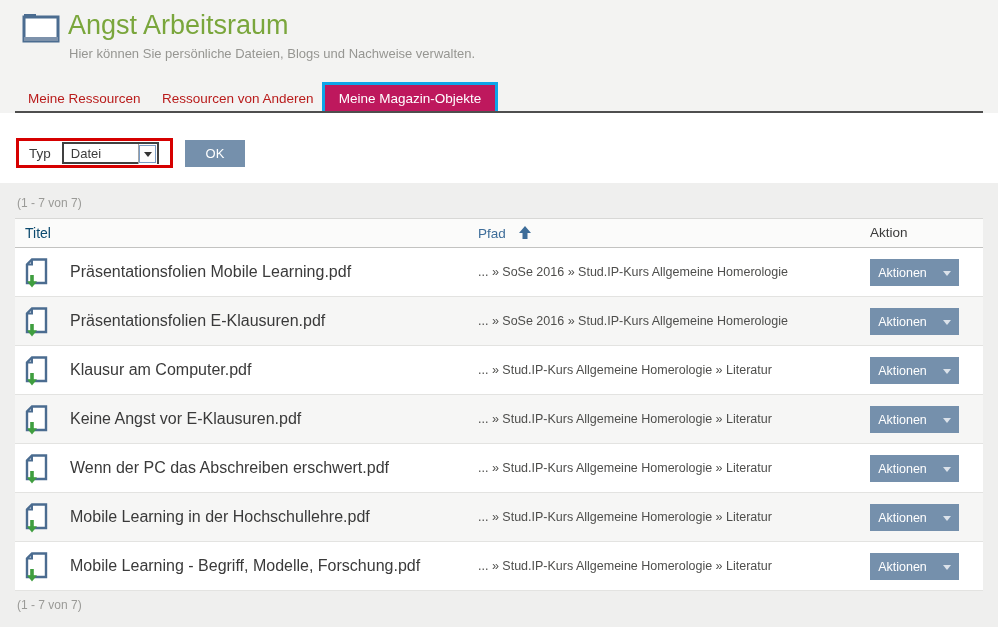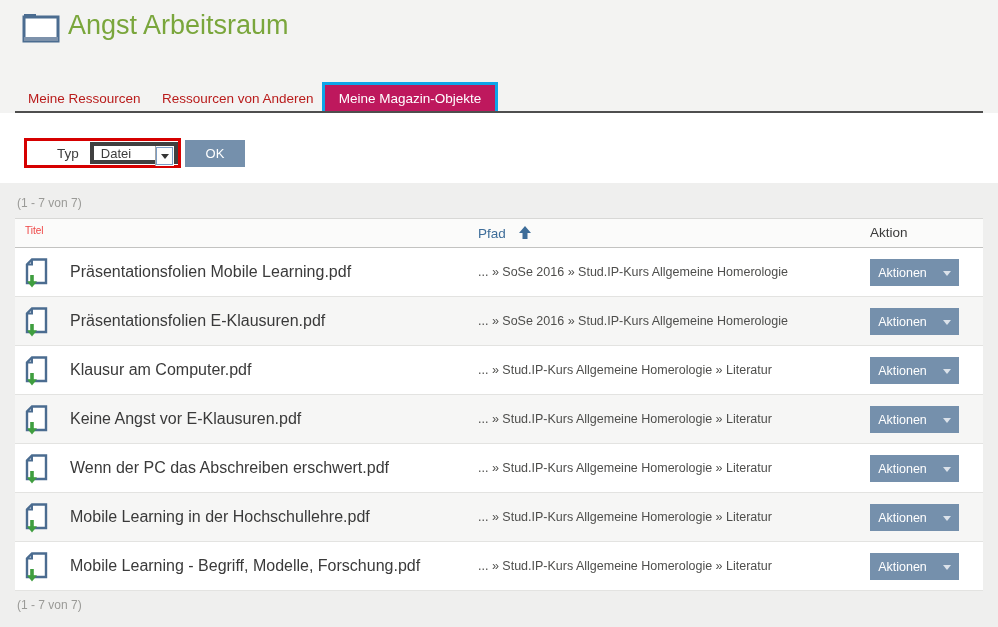--- a/index.html
+++ b/index.html
@@ -17,25 +17,25 @@
   .tab { position:absolute; top:91px; font-size:13.5px; color:#b91c1c; cursor:pointer; white-space:nowrap; }
   .tab-1 { left:28px; }
   .tab-2 { left:162px; }
   .tab-active-wrap { position:absolute; left:322px; top:82px; width:176px; height:33px;
                      border:3px solid #0ea5e9; background:#be185d; }
   .tab-active { width:100%; height:100%; display:flex; align-items:center; justify-content:center;
                 color:#ffffff; font-size:13.5px; cursor:pointer; }
 
   
   .filter-band { position:absolute; left:0; top:113px; width:998px; height:70px; background:#ffffff; }
-  .typ-annotation { position:absolute; left:24px; top:25px; width:157px; height:30px;
-                    border:3px solid #d60000; background:#ffffff; display:flex; align-items:center;padding-left:20px; }
+  .typ-annotation { position:absolute; left:16px; top:25px; width:157px; height:30px;
+                    border:3px solid #d60000; background:#ffffff; display:flex; align-items:center; }
   .typ-label { font-size:13.5px; color:#3c3c3c; margin-left:10px; }
   .select-box { margin-left:11px; width:97px; height:22px; background:#ffffff;
-                border:4px solid #404040; display:flex; align-items:center; position:relative; cursor:pointer; }
+                border:2px solid #404040; display:flex; align-items:center; position:relative; cursor:pointer; }
   .select-value { font-size:13px; color:#3c3c3c; margin-left:7px; }
   .select-btn { position:absolute; right:0; top:0; width:19px; height:20px; background:#fdfdfd;
                 border-left:1px solid #a5a5a5; outline:1px solid #7a9cc4; outline-offset:-2px;
                 display:flex; align-items:center; justify-content:center; }
   .caret-down-dark { width:0; height:0; border-left:4px solid transparent; border-right:4px solid transparent;
                      border-top:5px solid #333333; }
   .ok-button { position:absolute; left:185px; top:27px; width:60px; height:27px; background:#7590ac;
                color:#ffffff; font-size:13px; border:none; display:flex; align-items:center; justify-content:center;
                cursor:pointer; font-family:"Liberation Sans", sans-serif; }
 
@@ -43,21 +43,21 @@
   .main-bg { position:absolute; left:0; top:183px; width:998px; height:444px; background:#efefee; }
   .pagination-top { position:absolute; left:17px; top:196px; font-size:12px; color:#9a9a97; }
   .rows-control { position:absolute; right:17px; top:196px; font-size:12.5px; color:#3e6d99;
                   display:flex; align-items:center; gap:6px; cursor:pointer;margin-top:32px; }
   .caret-down-blue { width:0; height:0; border-left:4px solid transparent; border-right:4px solid transparent;
                      border-top:5px solid #44546b; margin-top:2px; }
 
   .table { position:absolute; left:15px; top:218px; width:968px; }
   .thead { position:relative; height:30px; background:#fbfbfa; border-top:1px solid #d8d8d6;
            border-bottom:1px solid #c3c3c1; }
-  .th-title { position:absolute; left:10px; top:6px; font-size:10px; color:#ef4444; cursor:pointer; }
+  .th-title { position:absolute; left:10px; top:6px; font-size:14px; color:#0c4a6e; cursor:pointer; }
   .th-path { position:absolute; left:463px; top:6px; font-size:13.5px; color:#3e6d99; cursor:pointer;
              display:flex; align-items:center; gap:13px; }
   .th-action { position:absolute; left:855px; top:6px; font-size:13.5px; color:#3a3a3a; }
   .sort-icon { display:inline-block; margin-top:1px; }
 
   .row { position:relative; height:49px; background:#ffffff; border-bottom:1px solid #e3e3e1;
          display:flex; align-items:center; }
   .row.alt { background:#f6f6f5; }
   .file-icon { position:absolute; left:10px; top:10px; }
   .row-title { position:absolute; left:55px; top:50%; transform:translateY(-50%);
@@ -80,20 +80,21 @@
 
   <div class="topbar">
     <span class="folder-icon">
       <svg width="38" height="32" viewBox="0 0 38 32">
         <rect x="2" y="3" width="12" height="5" fill="#4b6c90"></rect>
         <rect x="2" y="6" width="34" height="24" fill="#ffffff" stroke="#4b6c90" stroke-width="3"></rect>
         <rect x="2" y="26" width="34" height="4" fill="#7d92ab"></rect>
       </svg>
     </span>
     <div class="page-title">Angst Arbeitsraum</div>
+    <div class="page-subtitle">Hier können Sie persönliche Dateien, Blogs und Nachweise verwalten.</div>
 
     <div class="tab tab-1">Meine Ressourcen</div>
     <div class="tab tab-2">Ressourcen von Anderen</div>
     <div class="tab-active-wrap">
       <div class="tab-active">Meine Magazin-Objekte</div>
     </div>
     <div class="tabline"></div>
   </div>
 
   <div class="filter-band">

